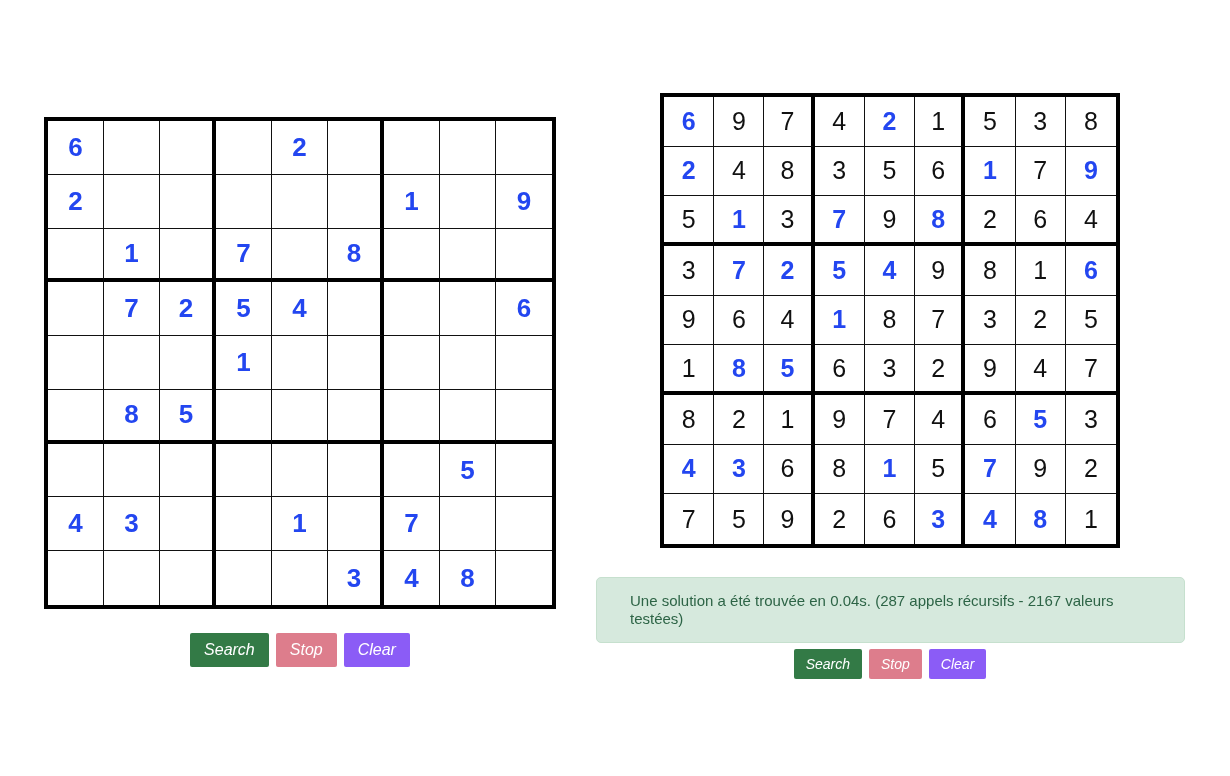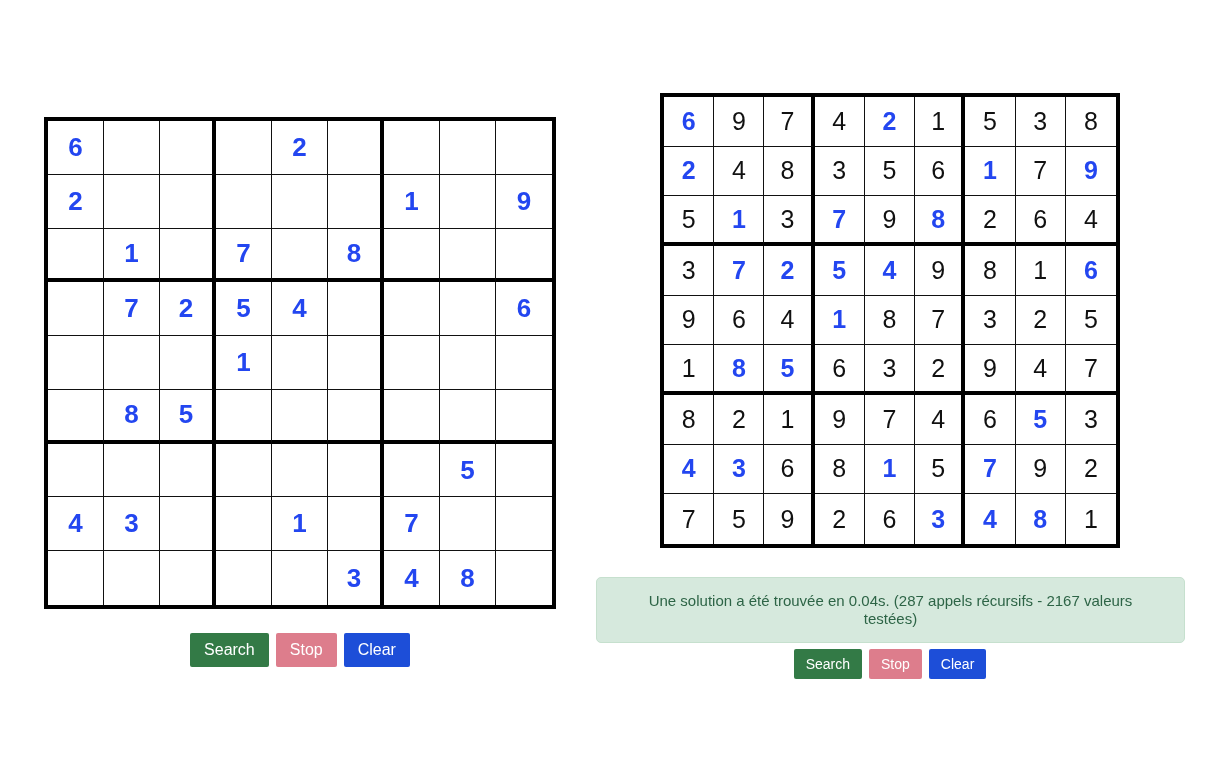--- a/index.html
+++ b/index.html
@@ -77,21 +77,20 @@
   .status-banner {
     margin-top: 14px;
     width: 589px;
     box-sizing: border-box;
     background: #d6e9dd;
     border: 1px solid #c6e0ce;
     border-radius: 5px;
     color: #2d6446;
     font-size: 15px;
     padding: 14px 33px;
-    text-align: center;
     line-height: 1.2;
   }
   #panel-solution .status-wrap {
     position: absolute;
     left: -64px;
     top: 470px;
     width: 587px;
   }
 
   
@@ -104,27 +103,28 @@
   #panel-solution .button-row { margin-top: 101px; }
 
   .btn {
     border: none;
     border-radius: 2px;
     color: #ffffff;
     font-family: "Liberation Sans", sans-serif;
     cursor: pointer;
     line-height: 1;
     padding: 0 14px;
+    font-style: italic;
   }
   #panel-puzzle .btn { height: 34px; font-size: 16px; }
   #panel-solution .btn { height: 30px; font-size: 14px; padding: 0 12px; }
 
   .btn-search { background: #337a46; }
   .btn-stop   { background: #dd7d8c; text-align: right; }
-  .btn-clear  { background: #1d4ed8; }
+  .btn-clear  { background: #8b5cf6; }
 </style>
 </head>
 <body>
 
 <div class="panel" id="panel-puzzle">
   <div class="sudoku-grid" id="grid-puzzle">
       <div class="cell given">6</div>
       <div class="cell"></div>
       <div class="cell blk-right"></div>
       <div class="cell"></div>

